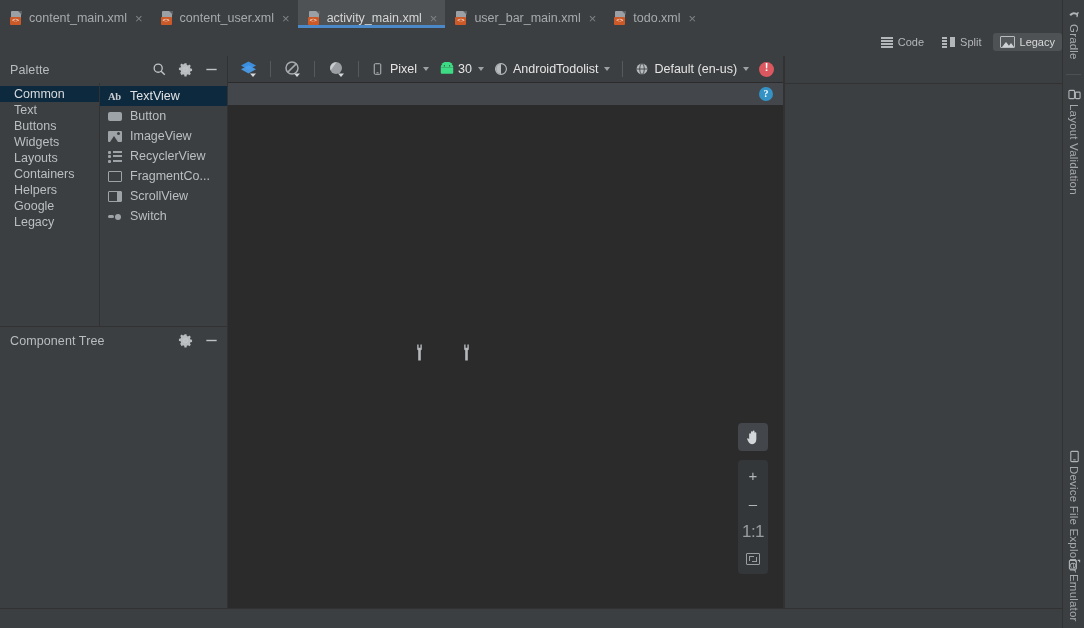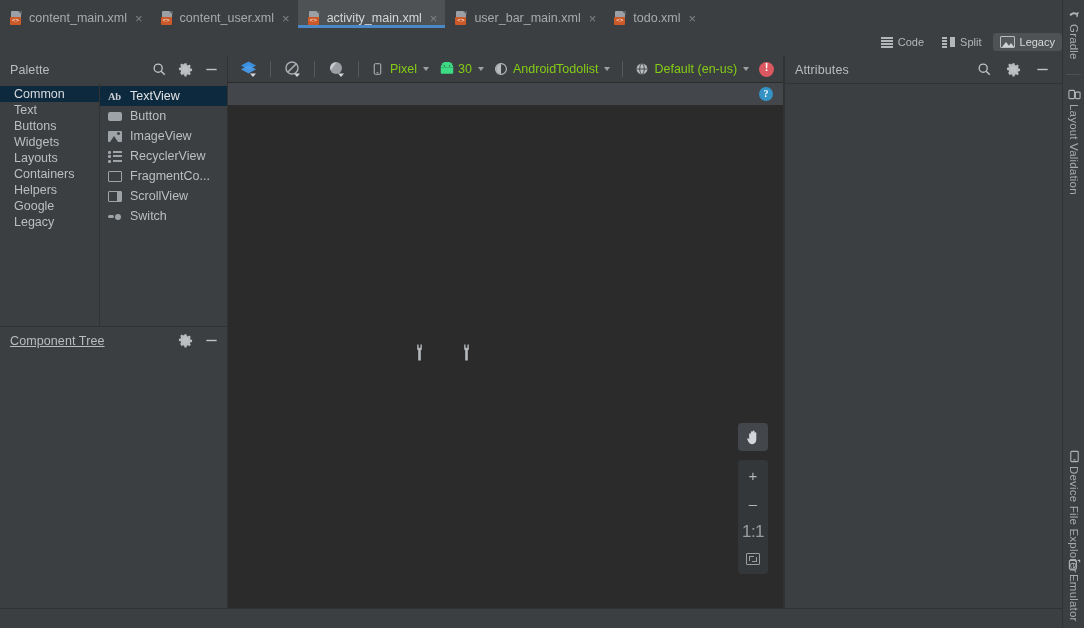--- a/index.html
+++ b/index.html
@@ -242,21 +242,20 @@
 
   
   .comptree {
     position: absolute;
     left: 0; top: 326px;
     width: 228px; bottom: 0;
     background: #3c3f41;
     border-right: 1px solid #323232;
     border-top: 1px solid #323232;
     box-sizing: border-box;
-    text-decoration: underline;
   }
   .ct-body {
     position: absolute;
     left: 0; top: 27px; right: 0; bottom: 20px;
     background: #3c3f41;
     border-top: 1px solid #323232;
   }
   .ct-left {
     position: absolute;
     left: 0; top: 0; bottom: 0;
@@ -288,21 +287,21 @@
     display: flex;
     align-items: center;
     gap: 0px;
     padding-left: 6px;
     box-sizing: border-box;
   }
   .dt-sep { width: 1px; height: 16px; background: #565a5c; margin: 0 7px; }
   .dt-btn {
     display: flex; align-items: center; gap: 4px;
     padding: 2px 5px; border-radius: 3px;
-    color: #84cc16; font-size: 12.5px; white-space: nowrap;
+    color: #e5e5e5; font-size: 12.5px; white-space: nowrap;
   }
   .caret { width:0;height:0;border-left:3.5px solid transparent;
            border-right:3.5px solid transparent;border-top:4px solid #9da1a4; margin-left:2px;}
   .dt-warn { margin-left:auto; margin-right:10px; width:15px;height:15px;
              border-radius:50%; background:#db5860; position:relative; }
   .dt-warn::after { content:"!"; position:absolute; left:0; right:0; top:-1px;
              text-align:center; color:#fff; font-size:11px; font-weight:bold; }
 
   .canvas-strip {
     position: absolute;
@@ -762,40 +761,20 @@
             <span class="zfit"></span>
           </div>
         </div>
       </div>
     </div>
   </div>
 
   <div class="vsplit" style="left:783px"></div>
 
   <div class="attributes">
-    <div class="twheader">
-      <span class="twtitle">Attributes</span>
-      <span class="hicon">
-        <svg viewBox="0 0 16 16" width="15" height="15">
-            <circle cx="6.6" cy="6.6" r="4.3" fill="none" stroke="#c0c3c6" stroke-width="1.4"></circle>
-            <line x1="9.8" y1="9.8" x2="13.6" y2="13.6" stroke="#c0c3c6" stroke-width="1.5"></line>
-          </svg>
-      </span>
-      <span class="hicon">
-        <svg viewBox="0 0 16 16" width="15" height="15">
-            <path d="M8 5.1A2.9 2.9 0 108 10.9 2.9 2.9 0 008 5.1zm0 1.7a1.2 1.2 0 110 2.4 1.2 1.2 0 010-2.4z" fill="#c0c3c6"></path>
-            <path d="M6.9 1.4h2.2l.3 1.7 1.3.55 1.45-.95 1.55 1.55-.95 1.45.55 1.3 1.7.3v2.2l-1.7.3-.55 1.3.95 1.45-1.55 1.55-1.45-.95-1.3.55-.3 1.7H6.9l-.3-1.7-1.3-.55-1.45.95L2.3 11.5l.95-1.45-.55-1.3-1.7-.3V6.25l1.7-.3.55-1.3L2.3 3.2 3.85 1.65 5.3 2.6l1.3-.55z" fill="#c0c3c6" opacity=".95"></path>
-          </svg>
-      </span>
-      <span class="hicon">
-        <svg viewBox="0 0 16 16" width="15" height="15">
-            <line x1="2.5" y1="8" x2="13.5" y2="8" stroke="#c0c3c6" stroke-width="1.5"></line>
-          </svg>
-      </span>
-    </div>
     <div class="attr-body"></div>
   </div>
 
   <div class="statusbar"></div>
 
   <div class="stripe">
     <div class="stripe-item" style="top:4px">
       <span class="mini">
         <svg viewBox="0 0 14 14" width="13" height="13">
           <path d="M1.5 7.4c1.6-2.6 5-3.6 7.6-2.1l1.9-1 .8 1.2-1.2 1c.5 1.2.2 2.7-.8 3.6l-.9-1.3c.4-.5.4-1.2 0-1.6-1.9-1.2-4.4-.5-5.6 1.3z" fill="#b0b4b7"></path>

